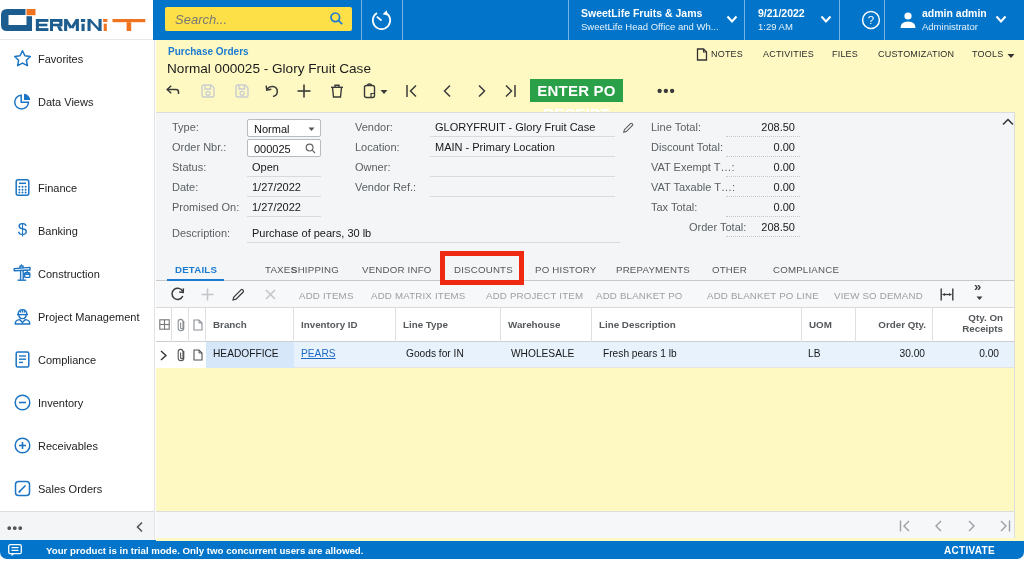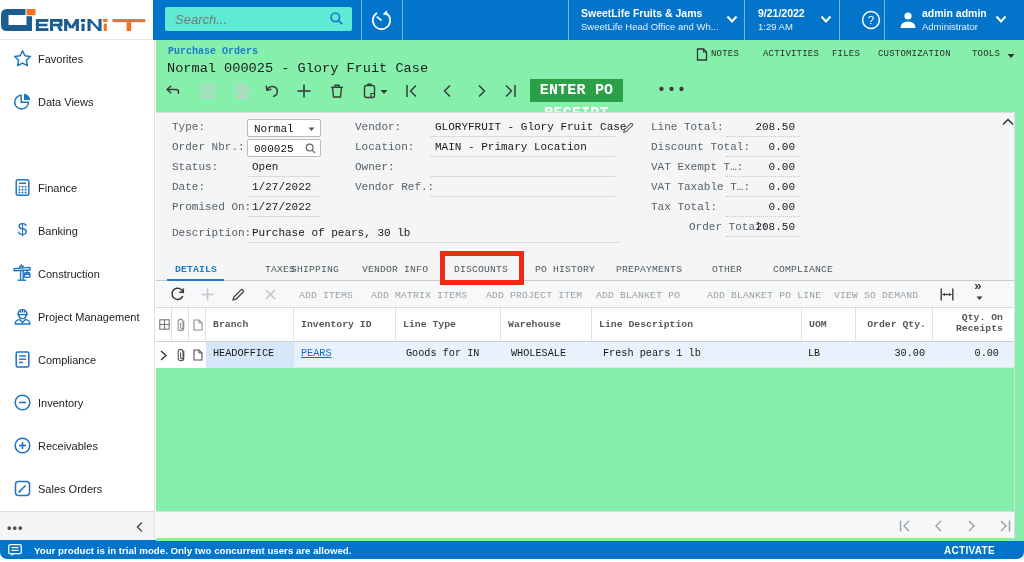--- a/index.html
+++ b/index.html
@@ -1,36 +1,36 @@
 <!DOCTYPE html>
 <html><head>
 <meta charset="utf-8">
 <style>
   * { margin:0; padding:0; box-sizing:border-box; }
   html,body { width:1024px; height:562px; overflow:hidden; font-family:"Liberation Sans", sans-serif; background:#fff; }
   
   #topbar { position:absolute; left:0; top:0; width:1024px; height:40px; background:#0275ca; }
   #logo { position:absolute; left:0; top:0; width:153px; height:40px; background:#fff; border-bottom:1px solid #e8e8e8; }
-  #searchbox { position:absolute; left:165px; top:7px; width:187px; height:24px; background:#5eead4; border-radius:2px; }
+  #searchbox { position:absolute; left:165px; top:7px; width:187px; height:24px; background:#fde047; border-radius:2px; }
   #searchbox .ph { position:absolute; left:10px; top:5px; font-size:13px; font-style:italic; color:#777; }
   .tdiv { position:absolute; top:0; width:1px; height:40px; background:rgba(255,255,255,.45); }
   .tb-main { font-size:10.5px; font-weight:bold; color:#fff; }
   .tb-sub { font-size:9.5px; color:rgba(255,255,255,.9); }
   
   #sidebar { position:absolute; left:0; top:40px; width:155px; height:471px; background:#fff; border-right:1px solid #e2e2e2; }
   .sbitem { position:absolute; left:0; width:155px; height:43px; }
   .sbitem svg { position:absolute; left:13px; top:0; }
   .sbitem .lbl { position:absolute; left:38px; top:3.5px; font-size:11px; color:#1c1c1c; white-space:nowrap; }
   #sbfooter { position:absolute; left:0; top:511px; width:155px; height:30px; background:#f4f5f6; border-top:1px solid #ddd; border-right:1px solid #e2e2e2; }
   
   #trialbar { position:absolute; left:0; top:540px; width:1024px; height:19px; background:#0275ca; border-radius:0 0 7px 7px; }
-  #trialbar .msg { position:absolute; left:34px; top:5px; font-size:9.7px; font-weight:bold; color:#fff; }
+  #trialbar .msg { position:absolute; left:46px; top:5px; font-size:9.7px; font-weight:bold; color:#fff; }
   #trialbar .act { position:absolute; right:29px; top:5px; font-size:10px; font-weight:bold; color:#fff; letter-spacing:.3px; }
   
-  #main { position:absolute; left:156px; top:40px; width:868px; height:501px; background:#86efac;font-family:Liberation Mono, monospace; }
+  #main { position:absolute; left:156px; top:40px; width:868px; height:501px; background:#fef9c3; }
   #crumb { position:absolute; left:12px; top:6px; font-size:10px; font-weight:bold; color:#1b7bd0; }
   #title { position:absolute; left:11px; top:21px; font-size:13.6px; color:#1b1b1b; }
   .toplink { font-size:9px; color:#2b2b2b; letter-spacing:.2px; }
   
   #panel { position:absolute; left:0; top:72px; width:858px; height:169px; background:#f3f5f6; border-top:1px solid #dcdcdc; }
   .flabel { position:absolute; font-size:11px; color:#5a5f63; white-space:nowrap; }
   .fval { position:absolute; font-size:11px; color:#16181a; white-space:nowrap; }
   .funder { position:absolute; height:1px; background:#d8dadc; }
   .fbox { position:absolute; background:#fff; border:1px solid #b7bcc0; border-radius:2px; }
   

